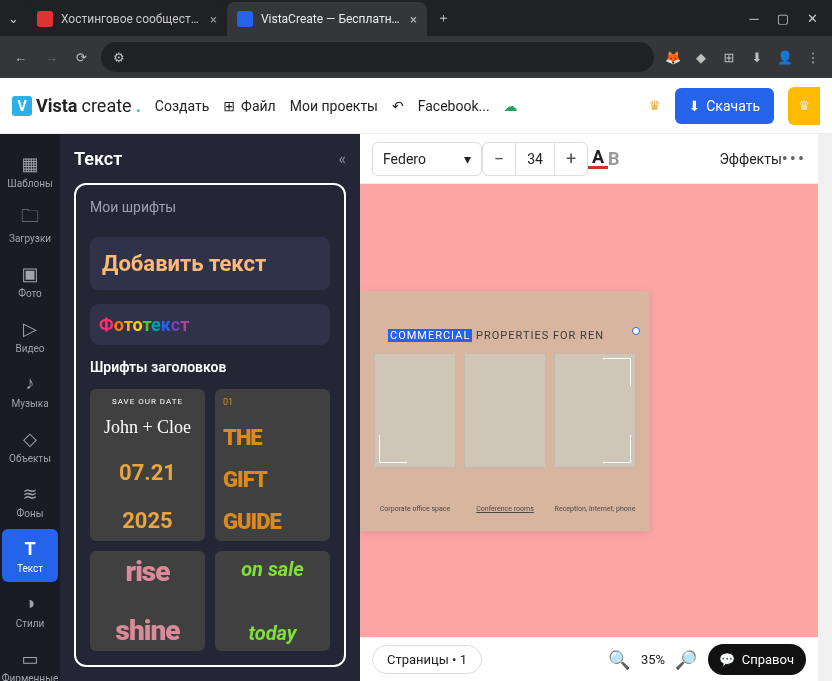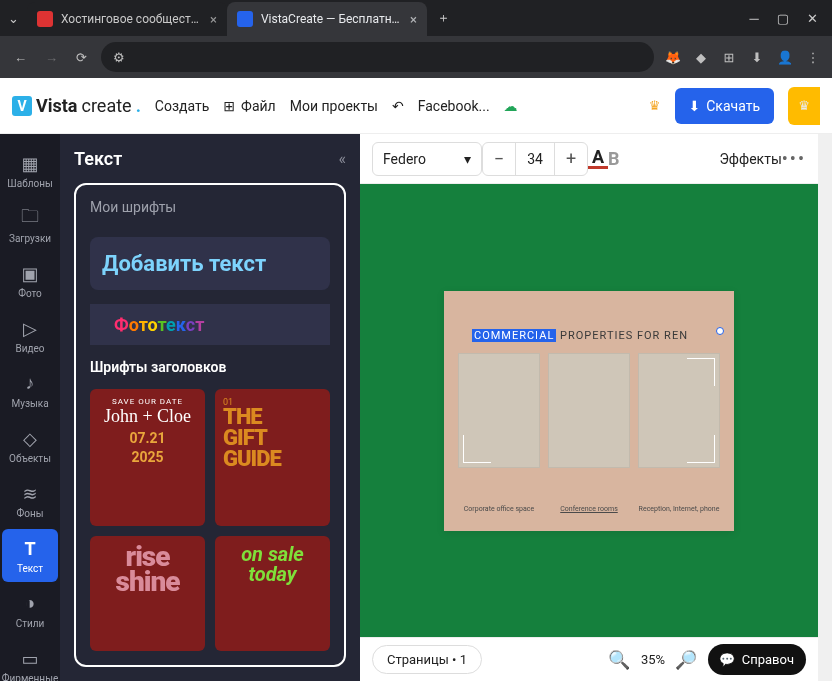--- a/index.html
+++ b/index.html
@@ -50,57 +50,57 @@
 .panel{width:300px;background:#242635;display:flex;flex-direction:column;padding:14px;gap:14px;overflow:hidden}
 .panel-header{display:flex;align-items:center;justify-content:space-between;color:#fff}
 .panel-title{font-size:18px;font-weight:600}
 .collapse{color:#8a8c99;font-size:16px}
 
 .panel-body{border:2px solid #fff;border-radius:12px;flex:1;padding:14px;display:flex;flex-direction:column;gap:14px;overflow:hidden}
 .tabs{display:flex;gap:20px;font-size:14px}
 .ptab{color:#9ea1ac;padding-bottom:8px;cursor:pointer}
 .ptab.active{color:#fff;border-bottom:2px solid #2563eb}
 
-.big-add{background:#30324a;border-radius:8px;padding:14px 12px;color:#7dd3fc;font-size:22px;font-weight:700}
-.phototext{background:#30324a;border-radius:0;padding:10px 24px}
+.big-add{background:#30324a;border-radius:8px;padding:14px 12px;color:#fdba74;font-size:22px;font-weight:700}
+.phototext{background:#30324a;border-radius:9px;padding:10px 9px}
 .ptx{font-size:18px;font-weight:700}
 .ptx span:nth-child(1){color:#ff2d6f}
 .ptx span:nth-child(2){color:#ff7a00}
 .ptx span:nth-child(3){color:#ffb300}
 .ptx span:nth-child(4){color:#ffd400}
 .ptx span:nth-child(5){color:#58c322}
 .ptx span:nth-child(6){color:#00a0b0}
 .ptx span:nth-child(7){color:#2563eb}
 .ptx span:nth-child(8){color:#7a3fbf}
 .ptx span:nth-child(9){color:#b53fa1}
 
 .section-title{color:#fff;font-size:14px;font-weight:600}
 
 .thumbs{flex:1;display:grid;grid-template-columns:1fr 1fr;gap:10px}
-.thumb{background:#7f1d1d;border-radius:6px;padding:8px;display:flex;flex-direction:column;justify-content:flex-start;align-items:center;overflow:hidden}
+.thumb{background:#404040;border-radius:6px;padding:8px;display:flex;flex-direction:column;justify-content:space-between;align-items:center;overflow:hidden}
 .t1{color:#fff;font-size:10px;text-align:center}
-.t1 .date{color:#e9a63c;font-size:14px;font-weight:700;line-height:1.1;margin-top:4px}
+.t1 .date{color:#e9a63c;font-size:22px;font-weight:700;line-height:1.1;margin-top:12px}
 .t2{color:#db8a20;display:flex;flex-direction:column;align-items:flex-start}
 .t2 .big{font-weight:900;font-size:22px;line-height:.95;letter-spacing:-1px}
 .t3{color:#7fe03a;font-family:cursive;font-style:italic;font-size:20px;font-weight:700;text-align:center;line-height:1}
 .t4{color:#d98b9a;font-family:serif;font-weight:900;font-size:28px;text-align:center;line-height:.9;letter-spacing:-1px}
 
 
 .canvas-area{flex:1;background:#fff;display:flex;flex-direction:column}
 .toolbar{height:50px;border-bottom:1px solid #eee;display:flex;align-items:center;padding:0 12px;color:#222}
 .font-sel{width:110px;height:34px;border:1px solid #ddd;border-radius:6px;display:flex;align-items:center;justify-content:space-between;padding:0 10px;font-size:14px}
 .size-grp{display:flex;align-items:center;border:1px solid #ddd;border-radius:6px;height:34px}
 .size-btn{width:32px;text-align:center;font-size:18px;color:#555;cursor:pointer}
 .size-val{width:40px;text-align:center;font-size:14px;border-left:1px solid #ddd;border-right:1px solid #ddd;line-height:32px}
 .color-btn{font-weight:700;font-size:18px;border-bottom:3px solid #c0392b;padding:0 4px;line-height:1}
 .bold-btn{font-weight:700;color:#999;font-size:18px}
 .fx-btn{font-size:14px}
 .more-btn{font-size:18px;letter-spacing:2px;color:#666}
 
-.stage{flex:1;background:#15803d;display:flex;align-items:center;justify-content:center;position:relative}
+.stage{flex:1;background:#fca5a5;display:flex;align-items:center;justify-content:flex-start;position:relative}
 .page{width:290px;height:240px;background:#d8b59f;position:relative;box-shadow:0 2px 8px rgba(0,0,0,.1)}
 .headline{position:absolute;top:38px;left:28px;font-size:11px;letter-spacing:1px}
 .headline .sel{background:#2563eb;color:#fff;padding:0 2px}
 .headline-rest{color:#3a3a3a}
 .handle{position:absolute;width:8px;height:8px;border:1px solid #2563eb;background:#fff;border-radius:50%;top:36px;right:10px}
 .imgs{position:absolute;top:62px;left:14px;right:14px;display:flex;gap:8px}
 .img{flex:1;height:115px;background:#cfc6b8;border:1px solid rgba(0,0,0,.06);position:relative;overflow:hidden}
 .crop-mark{position:absolute;border:1px solid #fff;width:28px;height:28px}
 .cap-row{position:absolute;bottom:18px;left:14px;right:14px;display:flex;gap:8px}
 .cap{flex:1;font-size:7px;color:#4a4a4a;text-align:center}

